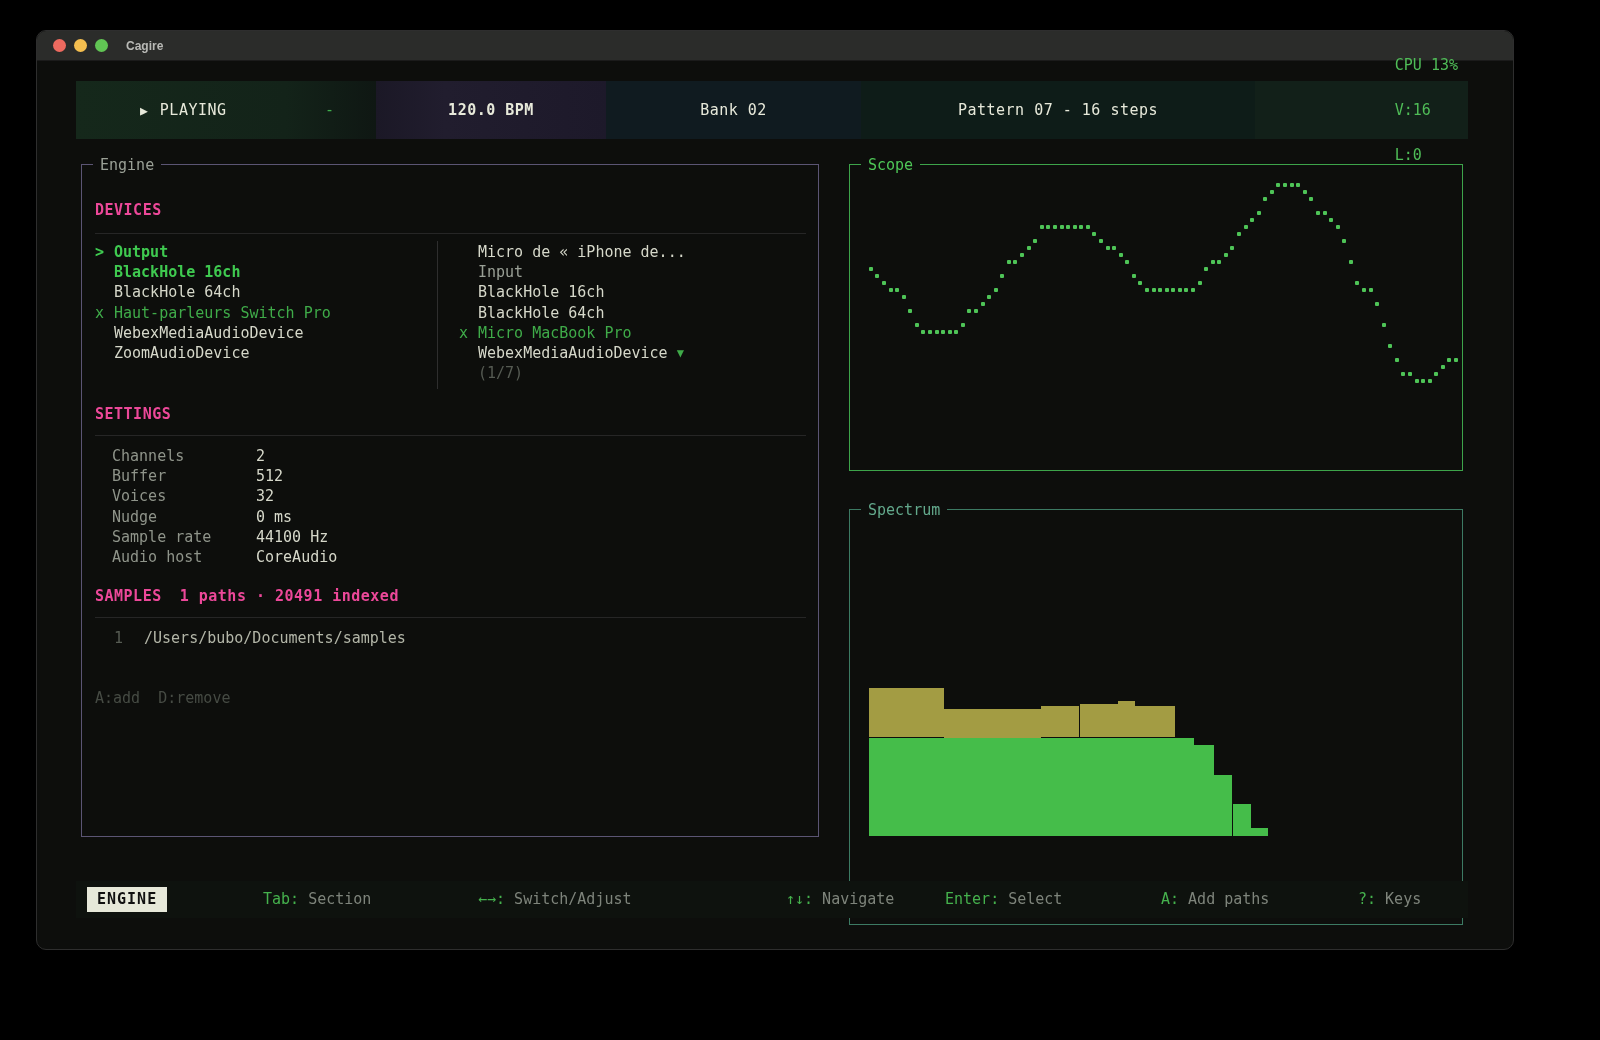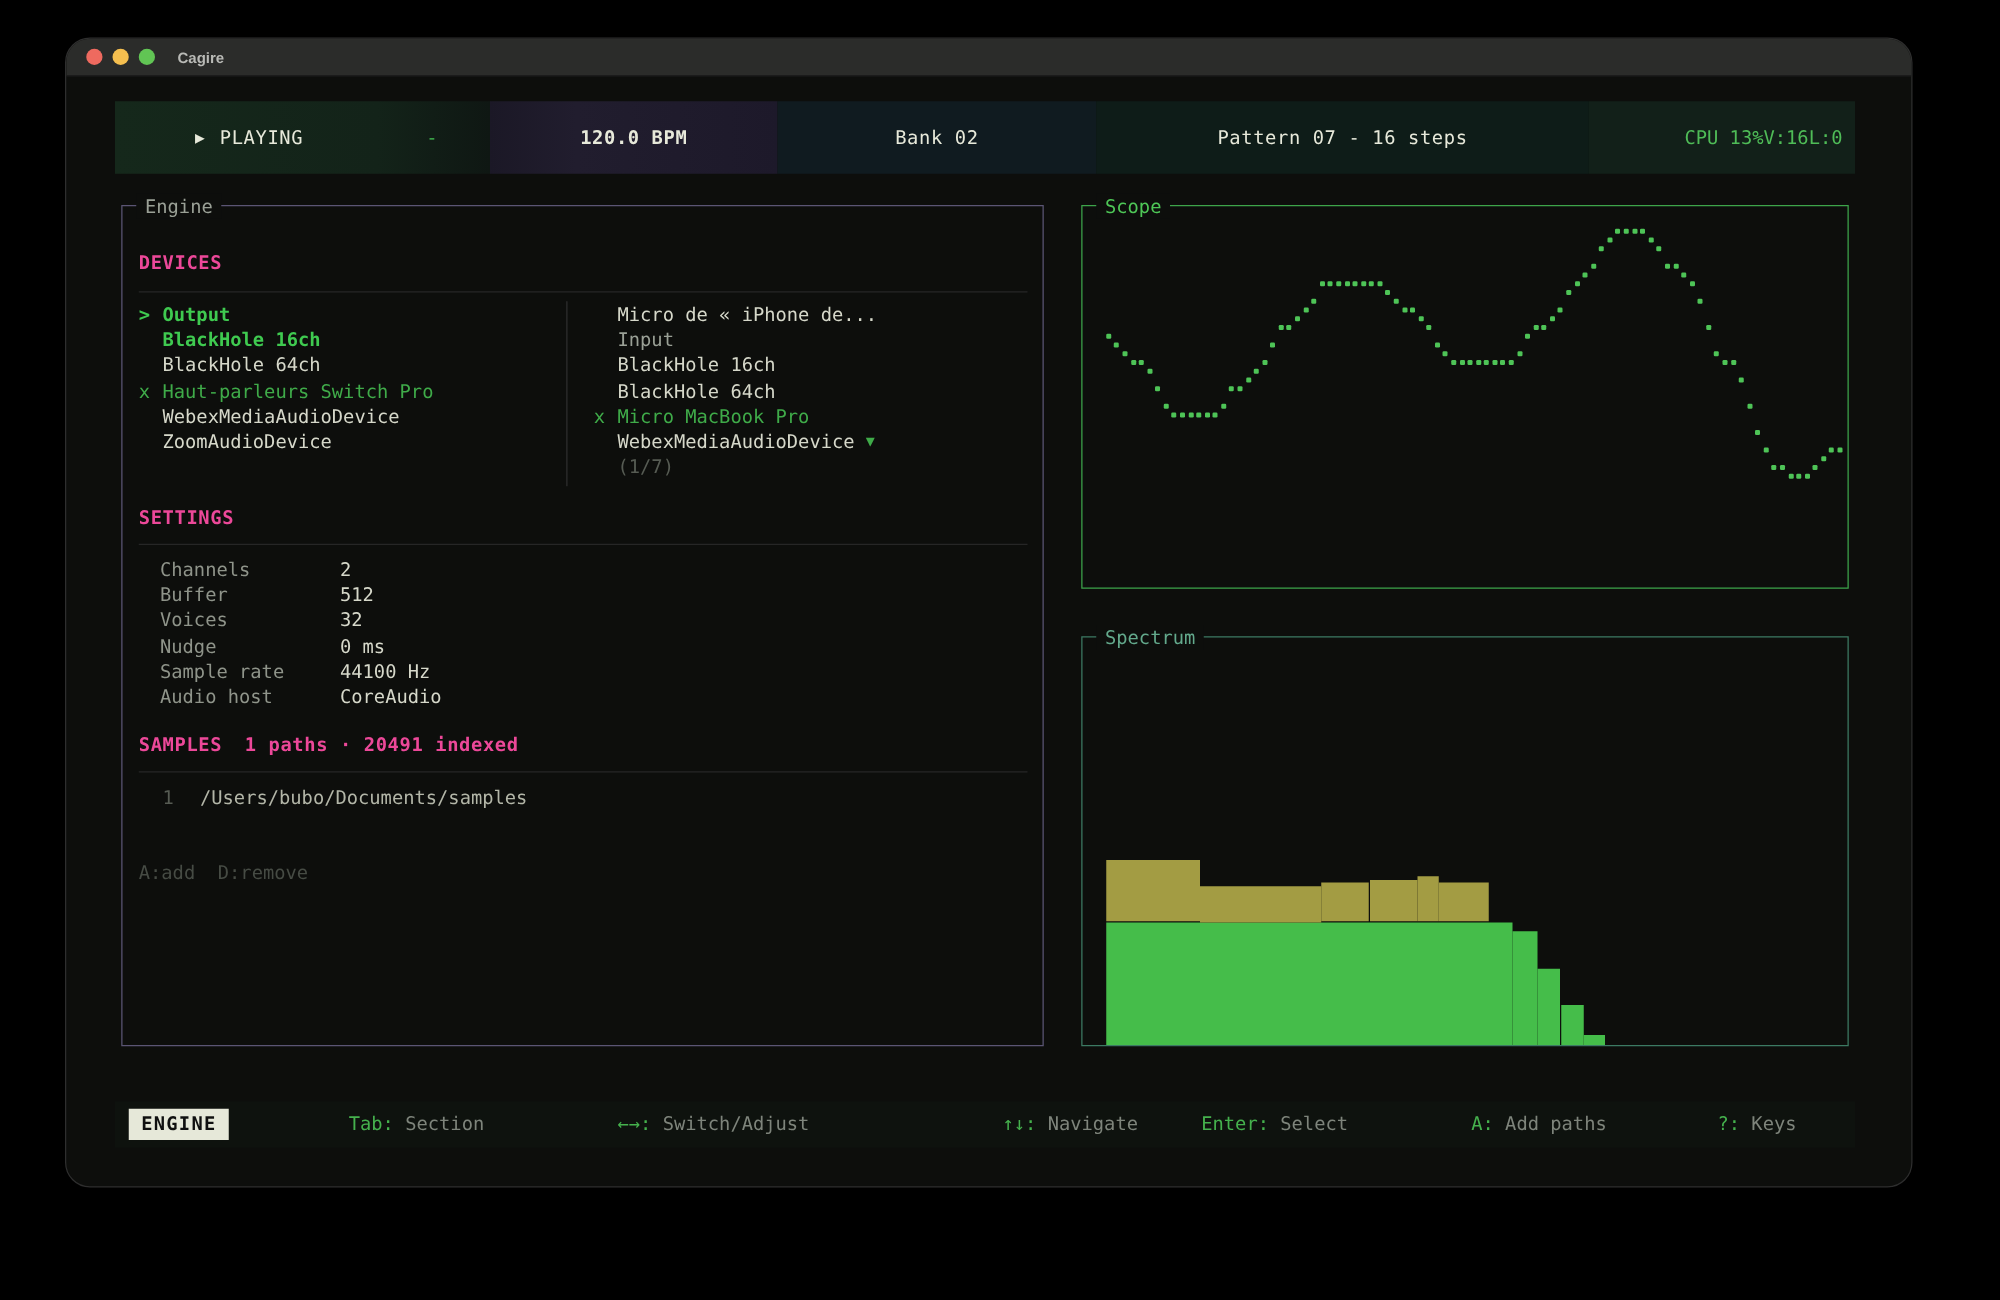--- a/index.html
+++ b/index.html
@@ -1,20 +1,20 @@
 <!DOCTYPE html>
 <html><head>
 <meta charset="utf-8">
 <style>
   * { margin:0; padding:0; box-sizing:border-box; }
   html,body { width:1600px; height:1040px; background:#000; overflow:hidden; }
   body { font-family:"DejaVu Sans Mono", monospace; font-size:15px; color:#d6d8ca; }
 
-  .window { position:absolute; left:52px; top:30px; width:1478px; height:920px;
-            background:#0d0e0c; border-radius:20px; overflow:hidden;
+  .window { position:absolute; left:36px; top:30px; width:1478px; height:920px;
+            background:#0d0e0c; border-radius:10px; overflow:hidden;
             border:1px solid #2e2e2e; box-shadow:0 24px 70px rgba(0,0,0,.85); }
 
   .titlebar { position:relative; height:30px; background:#2b2c2a; border-bottom:1px solid #1b1b1b;
               display:flex; align-items:center; }
   .lights { display:flex; gap:8px; margin-left:16px; }
   .light { width:13px; height:13px; border-radius:50%; }
   .light.red    { background:#ee6a5f; }
   .light.yellow { background:#f5bf4f; }
   .light.green  { background:#61c554; }
   .titlebar-title { margin-left:18px; font-family:"Liberation Sans", sans-serif; font-size:12px;
@@ -25,31 +25,31 @@
   .seg { display:flex; align-items:center; justify-content:center; height:100%; position:relative; }
   .seg-transport { width:300px; background:linear-gradient(90deg,#15281b,#132319 70%,#0f1713); justify-content:flex-start; }
   .seg-bpm      { width:230px; background:linear-gradient(90deg,#1b1826,#211d2e 30%,#1d192a); font-weight:bold; }
   .seg-bank     { width:255px; background:#101b20; }
   .seg-pattern  { width:394px; background:#0e1c18; }
   .seg-cpu      { width:213px; background:#122019; justify-content:flex-end; padding-right:10px; }
   .statusbar .txt { color:#e7e9da; letter-spacing:.5px; }
   .transport-inner { margin-left:64px; display:flex; gap:12px; align-items:center; }
   .play-icon { color:#e7e9da; font-size:13px; }
   .mini-dash { position:absolute; right:42px; color:#3fae4c; }
-  .cpu-group { display:flex; color:#4fbc57; }
+  .cpu-group { display:flex; gap:27px; color:#4fbc57;flex-direction:column; }
 
   
   .panel { position:absolute; }
   .panel-title { position:absolute; top:-10px; left:11px; padding:0 7px; background:#0d0e0c;
                  font-size:15px; line-height:20px; }
   .engine-panel   { left:44px;  top:133px; width:738px; height:673px; border:1px solid #5b5574; }
   .engine-panel .panel-title { color:#9aa096; }
   .scope-panel    { left:812px; top:133px; width:614px; height:307px; border:1px solid #3da44a; }
   .scope-panel .panel-title { color:#4ec757; }
-  .spectrum-panel { left:812px; top:478px; width:614px; height:328px; border:1px solid #3c7a63; }
+  .spectrum-panel { left:812px; top:478px; width:614px; height:416px; border:1px solid #3c7a63; }
   .spectrum-panel .panel-title { color:#63a98c; }
   .panel-canvas { position:absolute; inset:0; overflow:hidden; }
 
   
   .heading { position:absolute; left:13px; font-weight:bold; color:#ec4899; letter-spacing:.5px; }
   .hr { position:absolute; left:13px; right:12px; height:1px; background:#262626; }
   .heading-devices { top:36px; }  .hr-devices { top:68px; }
   .heading-settings{ top:240px; } .hr-settings{ top:270px; }
   .heading-samples { top:422px;text-align:center; } .hr-samples { top:452px; }
   .heading-samples .meta { margin-left:18px; }

